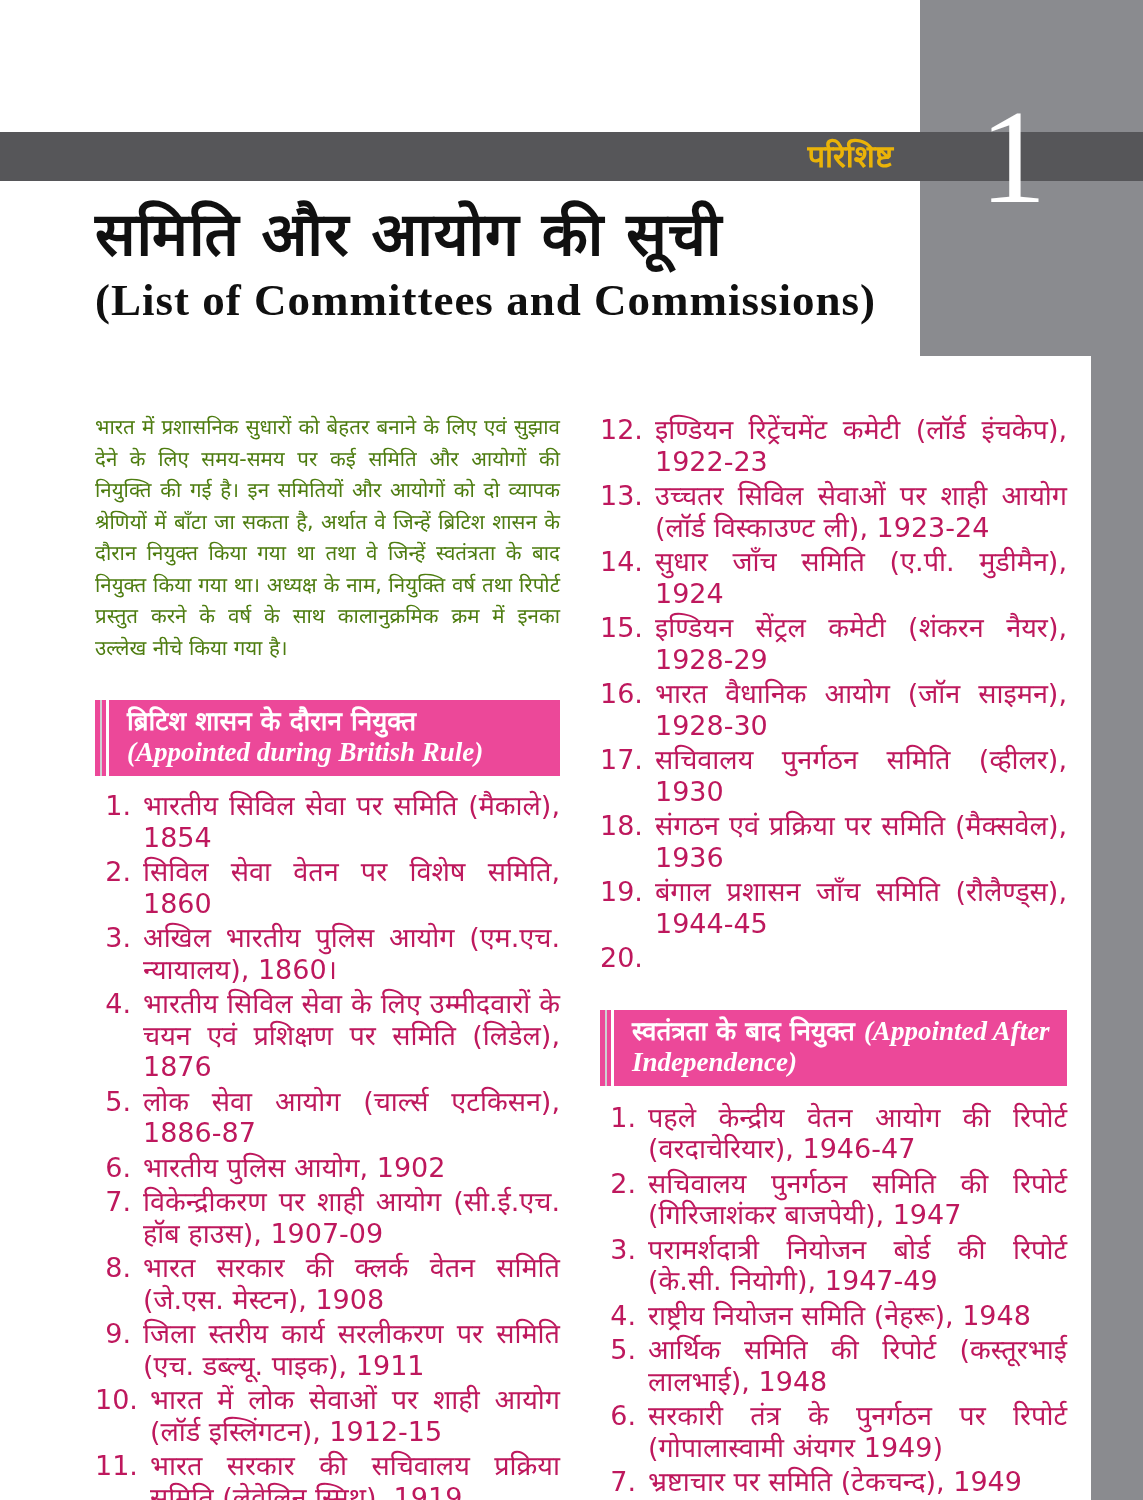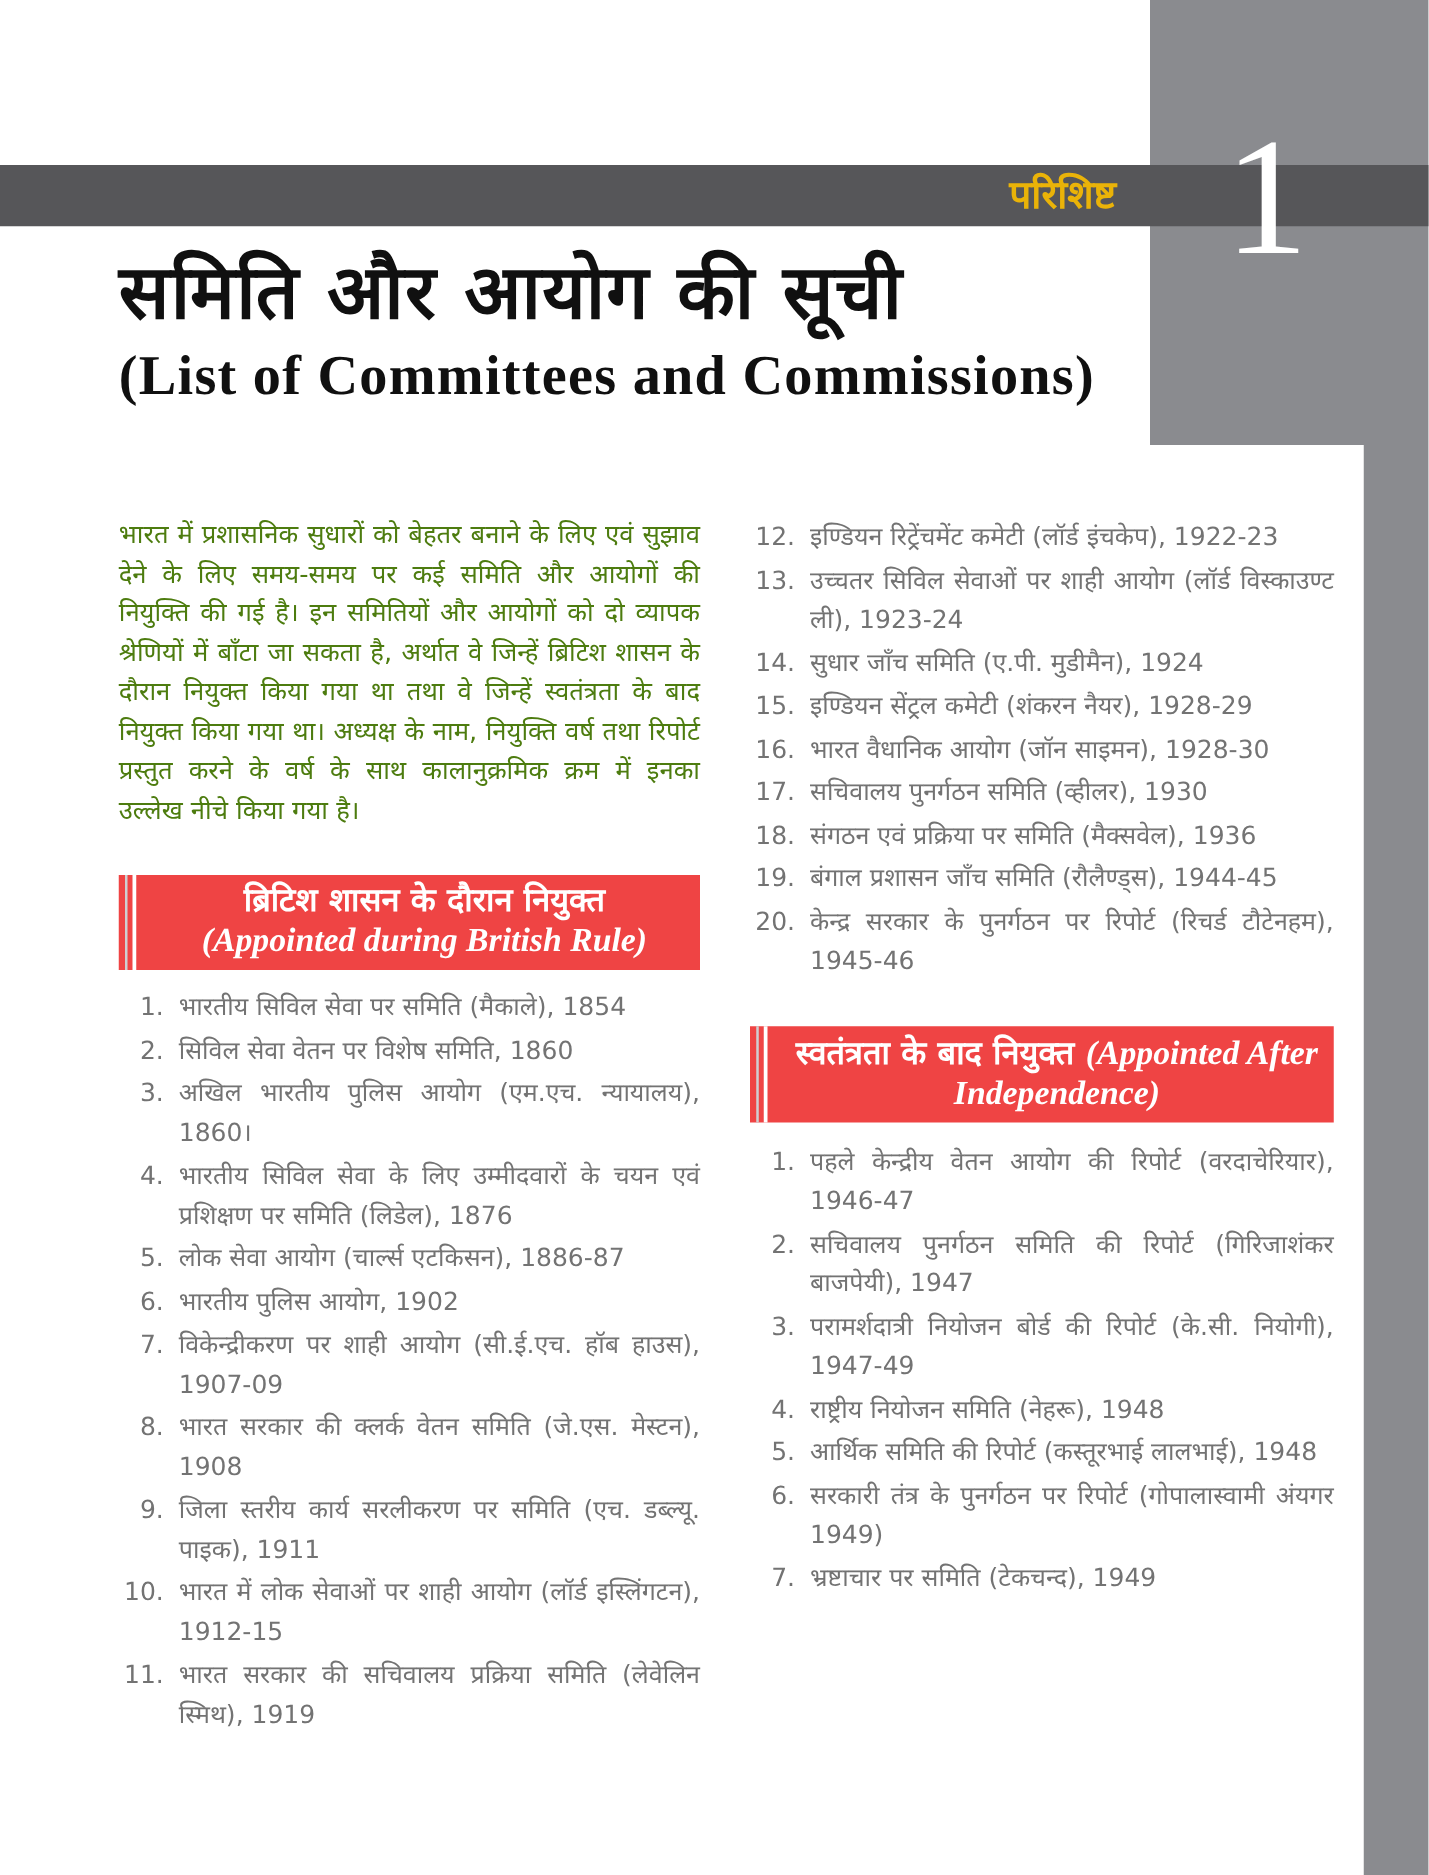--- a/index.html
+++ b/index.html
@@ -20,35 +20,35 @@
   
   .title-block { position:absolute; left:95px; top:198px; width:830px; z-index:4; color:#101010; }
   .title-hindi { font-size:60px; font-weight:bold; line-height:1.2; letter-spacing:1px; }
   .title-english { font-family:"Liberation Serif", serif; font-size:45px; font-weight:bold; margin-top:4px; letter-spacing:1px; }
   
   .col-left  { position:absolute; left:95px;  top:412px; width:465px; }
   .col-right { position:absolute; left:600px; top:412px; width:467px; }
   .intro { font-size:20.5px; line-height:31.5px; text-align:justify; color:#4d7c0f; }
   
   .section-header {
-    position:relative; background:#ef4444; color:#ffffff;
-    padding:6px 8px 8px 32px; margin-top:36px;text-align:center;
+    position:relative; background:#ec4899; color:#ffffff;
+    padding:6px 8px 8px 32px; margin-top:36px;
   }
   .section-header::before {
     content:""; position:absolute; left:5px; top:0; bottom:0; width:2px; background:#cfcfd2;
   }
   .section-header::after {
     content:""; position:absolute; left:11px; top:0; bottom:0; width:3px; background:#ffffff;
   }
   .sh-hi { font-size:26px; font-weight:bold; line-height:31px; }
   .sh-en { font-family:"Liberation Serif", serif; font-size:27px; font-weight:bold; line-height:31px;font-style:italic; }
   .sh-line { display:block; }
   
   .num-list { margin-top:14px; }
-  .li-row { display:flex; margin-bottom:3px; font-size:20px; line-height:31.5px; color:#737373; }
+  .li-row { display:flex; margin-bottom:3px; font-size:27px; line-height:31.5px; color:#be185d; }
   .li-num { flex:0 0 36px; text-align:right; margin-right:12px; }
   .li-text { flex:1; text-align:justify; }
   #list-british-right { margin-top:2px; }
   #list-independence { margin-top:16px; }
 </style>
 </head>
 <body>
 
 <div class="page">
 
@@ -150,21 +150,20 @@
         <div class="li-row">
     <span class="li-num">18.</span>
     <span class="li-text">संगठन एवं प्रक्रिया पर समिति (मैक्सवेल), 1936</span>
   </div>
         <div class="li-row">
     <span class="li-num">19.</span>
     <span class="li-text">बंगाल प्रशासन जाँच समिति (रौलैण्ड्स), 1944-45</span>
   </div>
         <div class="li-row">
     <span class="li-num">20.</span>
-    <span class="li-text">केन्द्र सरकार के पुनर्गठन पर रिपोर्ट (रिचर्ड टौटेनहम), 1945-46</span>
   </div>
       </div>
 
     <div class="section-header">
       <span class="sh-hi"><span>स्वतंत्रता के बाद नियुक्त</span> </span><span class="sh-en">(Appointed After Independence)</span>
     </div>
 
     <div class="num-list" id="list-independence">
         <div class="li-row">
     <span class="li-num">1.</span>

